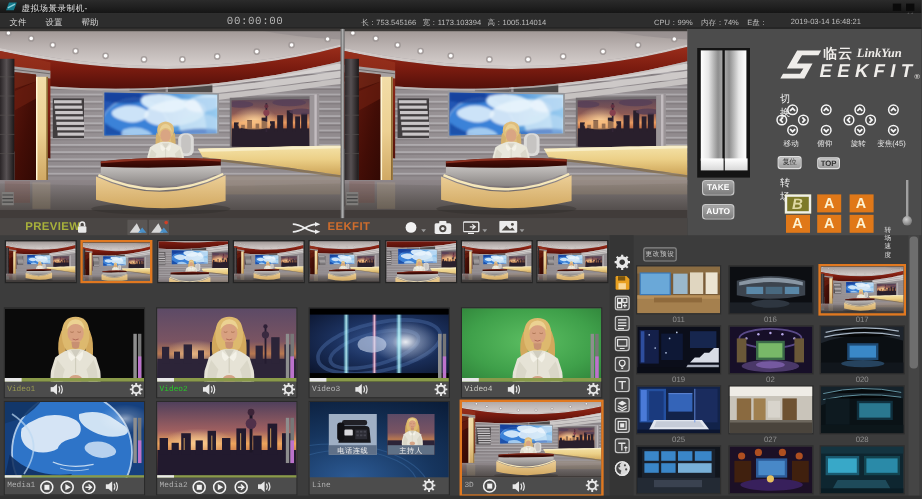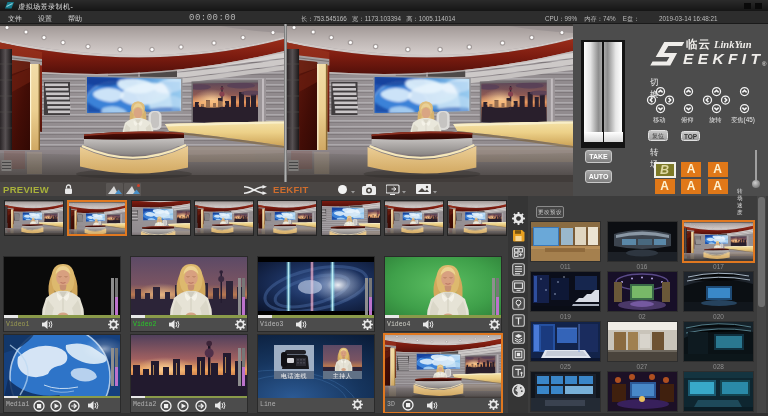--- a/index.html
+++ b/index.html
@@ -291,21 +291,21 @@
 <path d="M82,122 Q134,146 186,121" stroke="#f6e8bb" stroke-width="2" fill="none"></path>
 <path d="M80,123 Q134,149 188,122 L188,143.5 Q134,156 80,142.5 Z" fill="url(#goldfrontg)"></path>
 <path d="M0,126 L284,126 L284,158 L0,158 Z" fill="#1c1816" opacity="0"></path>
 </g>
 </svg></div>
 <div id="mdiv" class="abs" style="left:284px;top:24px;width:3px;height:158px;background:linear-gradient(90deg,#666,#b0b0b0,#666)"></div>
 <div id="mon2" class="abs"><svg width="286" height="158" viewBox="0 0 284 158" preserveAspectRatio="none">
         <use href="#studio"></use>
       </svg></div>
 <div id="lbar" class="abs"></div>
-<div class="abs" style="left:3px;top:183.5px;font-size:9.5px;font-weight:bold;color:#a8b13b;letter-spacing:.3px">PREVIEW</div>
+<div class="abs" style="left:21px;top:183.5px;font-size:9.5px;font-weight:bold;color:#a8b13b;letter-spacing:.3px">PREVIEW</div>
 <svg class="abs" style="left:64px;top:184px" width="9" height="11" viewBox="0 0 9 11">
       <rect x="1" y="4.5" width="7" height="5.5" rx="1" fill="#e8e8e8"></rect>
       <path d="M2.5 4.5 V3 a2 2 0 0 1 4 0 V4.5" fill="none" stroke="#e8e8e8" stroke-width="1.3"></path>
     </svg>
 <svg class="abs" style="left:106px;top:183px" width="17" height="13" viewBox="0 0 17 13">
       <rect width="17" height="13" rx="1" fill="#5a5654"></rect>
       <path d="M2 11 L8 3 L12 11 Z" fill="#d8d8d8"></path>
       <path d="M9 11 L12.5 6.5 L16 11 Z" fill="#4a90c8"></path>
     </svg>
 <svg class="abs" style="left:124px;top:183px" width="17" height="13" viewBox="0 0 17 13">

